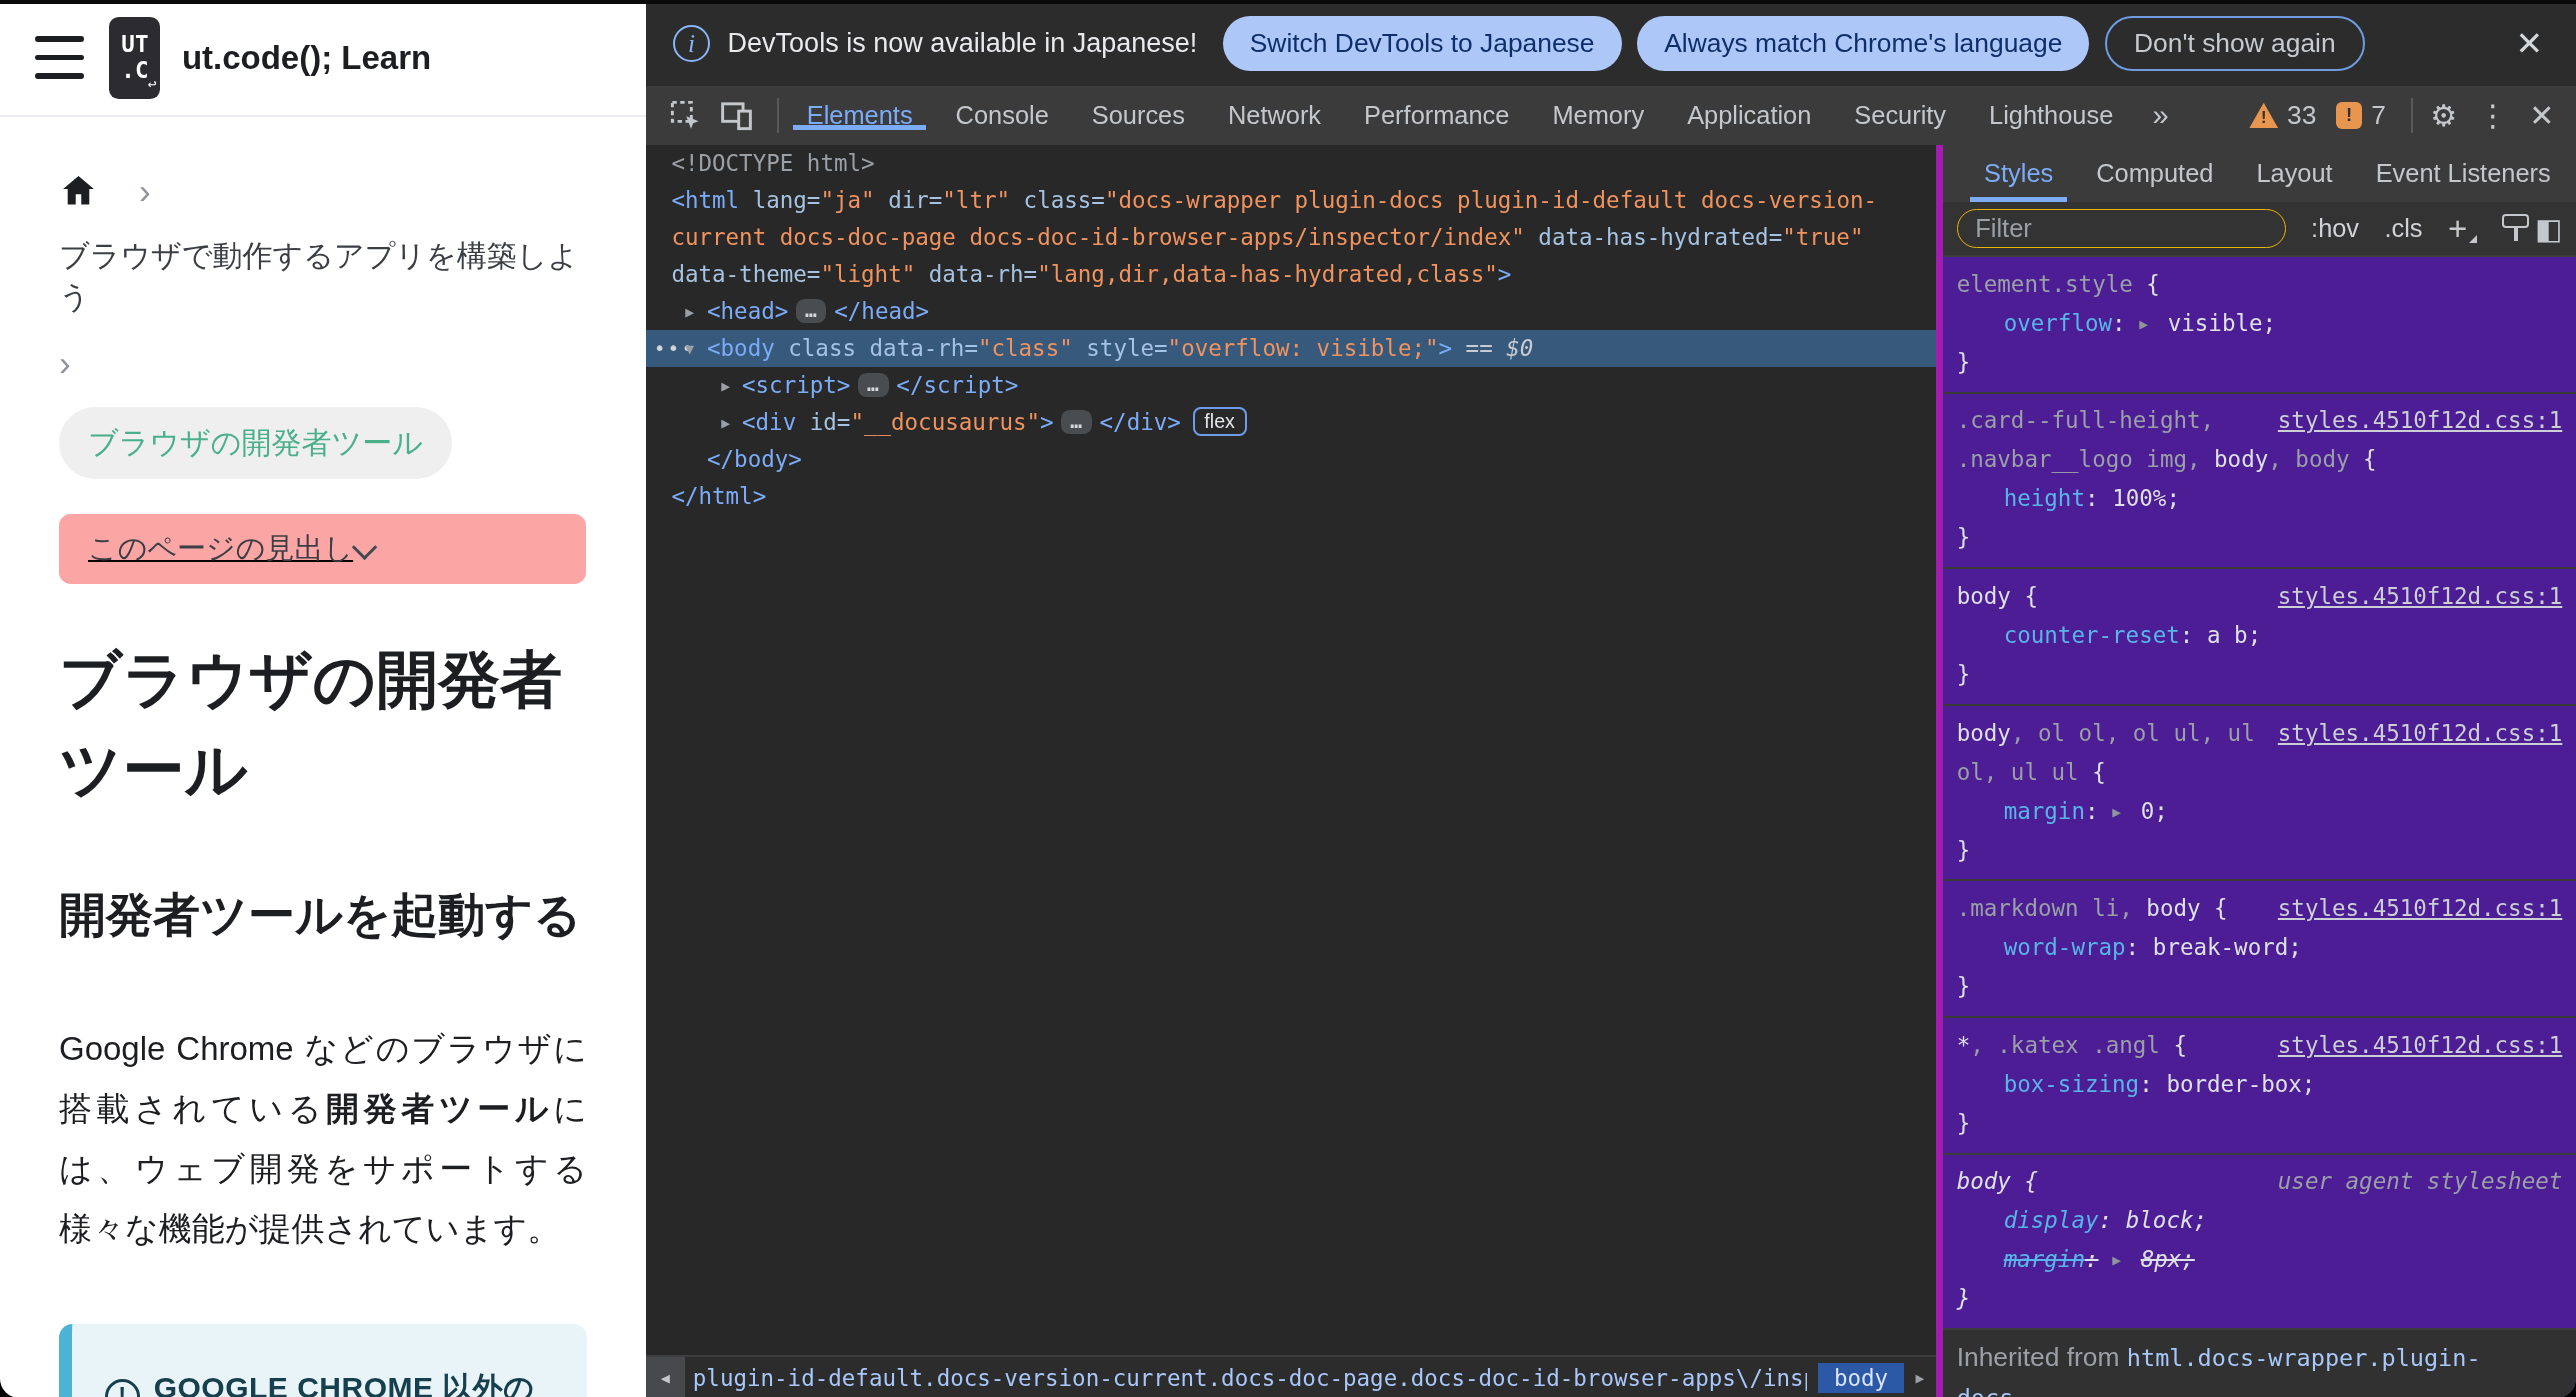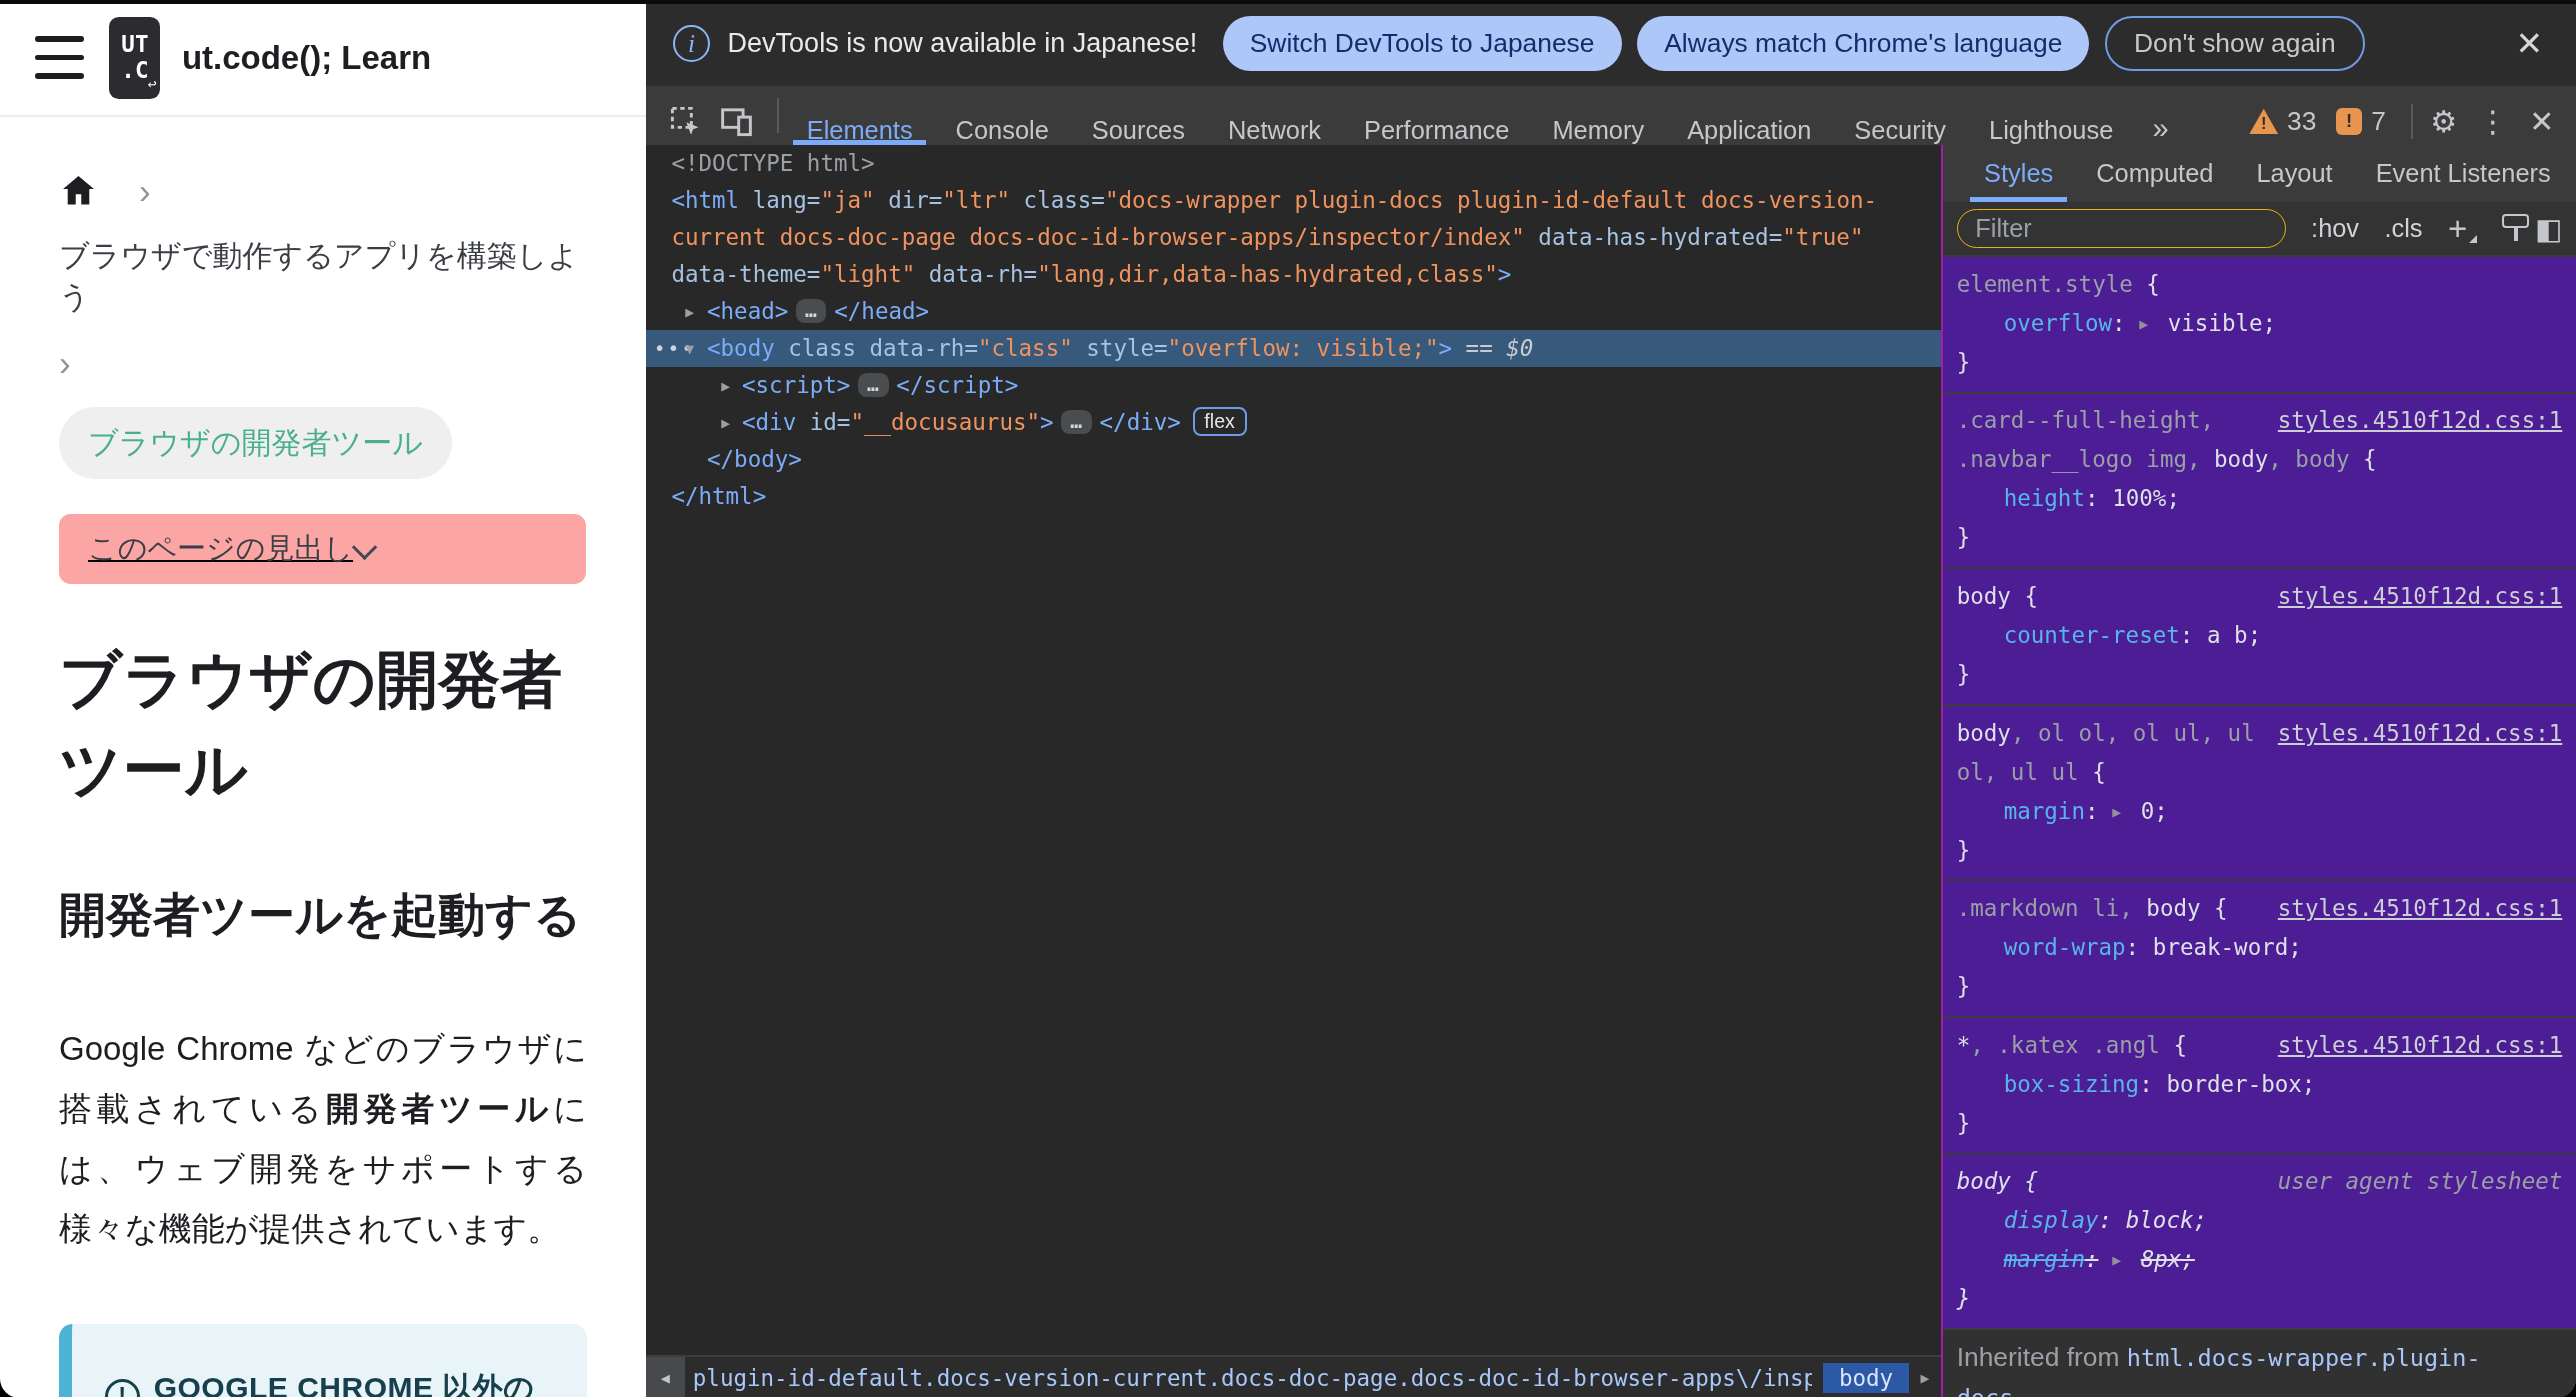--- a/index.html
+++ b/index.html
@@ -49,40 +49,40 @@
   .dt-info-icon { width:37px; height:37px; border:2.9px solid #8ab4f8; border-radius:50%; color:#8ab4f8;
                   display:flex; align-items:center; justify-content:center; font-size:25.4px; font-style:italic;
                   font-family:"Liberation Serif", serif; flex:none; }
   .notif-msg { color:#e8eaed; font-size:27px; margin:0 25.4px 0 17.6px; white-space:nowrap; }
   .pill { height:55px; border-radius:29px; font-size:26.4px; display:flex; align-items:center; padding:0 27px;
           margin-right:15.7px; white-space:nowrap; cursor:pointer; }
   .pill.filled { background:#adc7f8; color:#0f2f6a; }
   .pill.outline { background:transparent; border:2.9px solid #6f9be0; color:#c6cace; }
   .notif-close { margin-left:auto; color:#d3d6da; font-size:33px; cursor:pointer; padding:0 5.9px; }
 
-  .dt-toolbar { height:59px; background:#3b3b3b; display:flex; align-items:flex-end; }
+  .dt-toolbar { height:59px; background:#3b3b3b; display:flex; align-items:center; }
   .tool-icons { display:flex; align-items:center; padding:0 9.8px 0 13.7px; }
   .tool-btn { width:51px; height:47px; display:flex; align-items:center; justify-content:center; cursor:pointer; }
   .v-sep { width:2px; height:35px; background:#5a5a5a; align-self:center; margin:0 5.9px; }
   .dt-tabs { display:flex; align-items:stretch; }
   .dt-tab { display:flex; align-items:center; padding:0 21.5px; font-size:25.4px; color:#c4c7cb; position:relative; cursor:pointer; white-space:nowrap; }
   .dt-tab.active { color:#7cacf8; }
   .dt-tab.active::after { content:""; position:absolute; left:7.8px; right:7.8px; bottom:0; height:4.9px; background:#7cacf8; }
   .more-tabs { display:flex; align-items:center; color:#c4c7cb; font-size:29px; padding:0 17.6px; cursor:pointer; }
   .tb-right { margin-left:auto; display:flex; align-items:center; padding-right:9.8px; }
   .warn-badge,.issue-badge { display:flex; align-items:center; margin-right:19.6px; cursor:pointer; }
   .warn-tri { width:29px; height:25.4px; background:#e8954f; clip-path:polygon(50% 0,100% 100%,0 100%);
               display:flex; align-items:flex-end; justify-content:center; color:#33302c; font-size:16.6px; font-weight:bold; }
   .issue-sq { width:26.4px; height:26.4px; background:#e8954f; border-radius:5.9px; display:flex; align-items:center;
               justify-content:center; color:#33302c; font-size:18.6px; font-weight:bold; }
   .badge-count { color:#c4c7cb; font-size:26.4px; margin-left:8.8px; }
   .glyph-btn { color:#c4c7cb; font-size:30px; width:49px; height:47px; display:flex; align-items:center; justify-content:center; cursor:pointer; }
 
   .dt-main { position:absolute; top:145px; bottom:0; left:0; right:0; display:flex; }
-  .elements-panel { width:1297px; position:relative; background:#282828; border-right:2px solid #a21caf; }
+  .elements-panel { width:1297px; position:relative; background:#282828; border-right:7px solid #a21caf; }
 
   .dom-tree { position:absolute; top:0; left:0; right:0; bottom:43px; overflow:hidden;
               font-family:"DejaVu Sans Mono", monospace; font-size:22.5px; line-height:37px; }
   .tree-row { position:relative; overflow-wrap:anywhere; color:#d5d8dc; }
   .tree-row.selected { background:#36597c; }
   .tk-g { color:#9aa0a6; }
   .tk-t { color:#7cacf8; }
   .tk-a { color:#a6c3e3; }
   .tk-v { color:#f0935f; }
   .tk-q { color:#c8ccd2; font-style:italic; }

